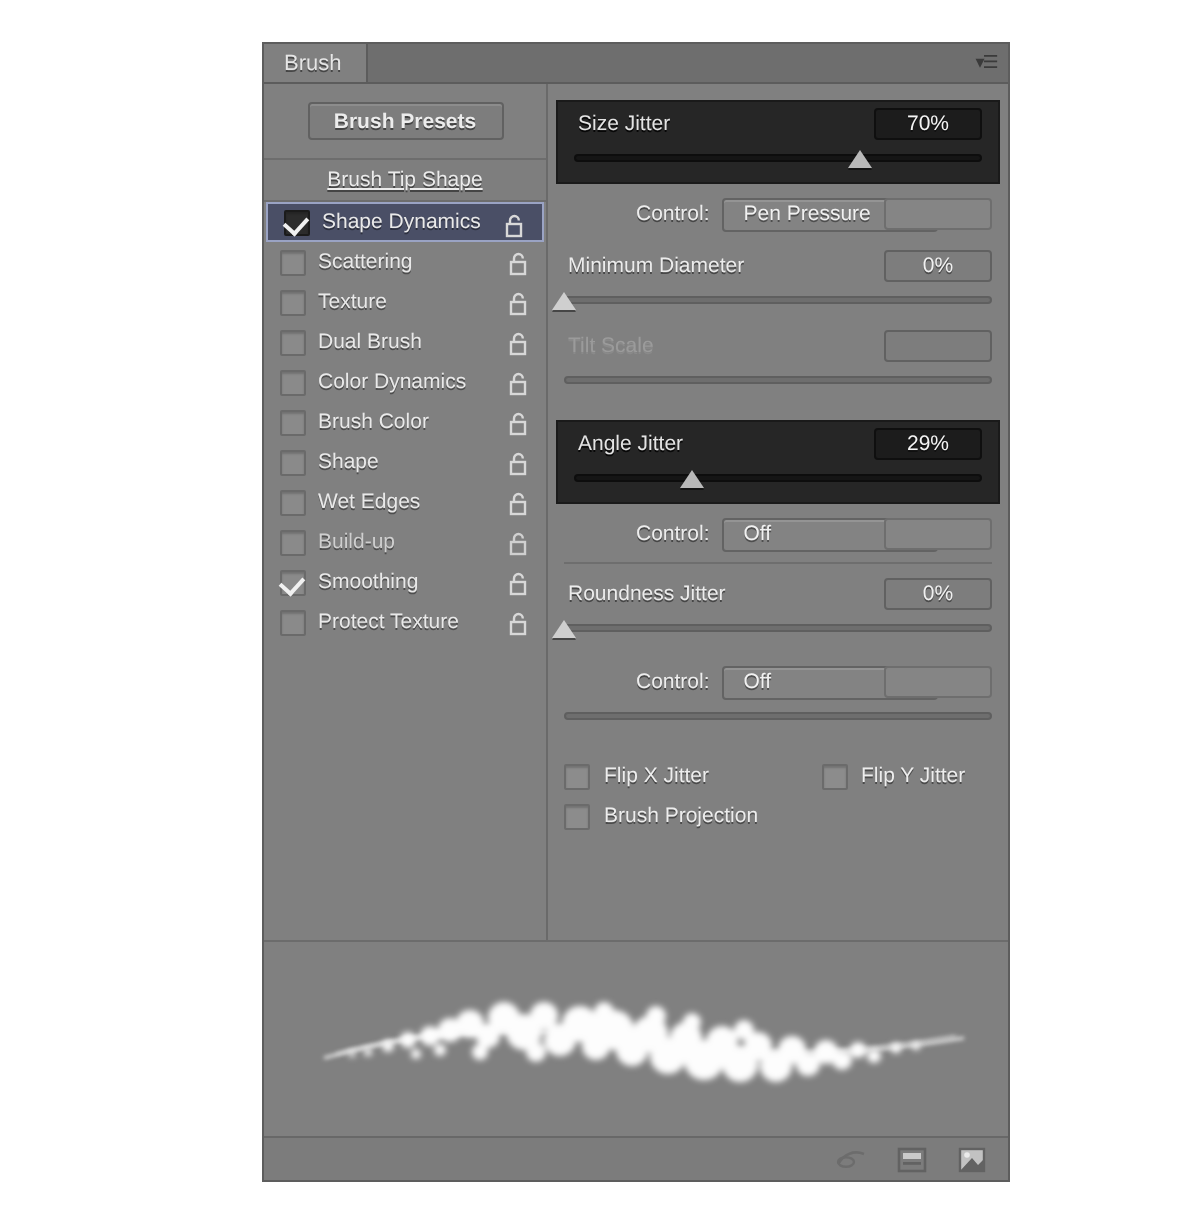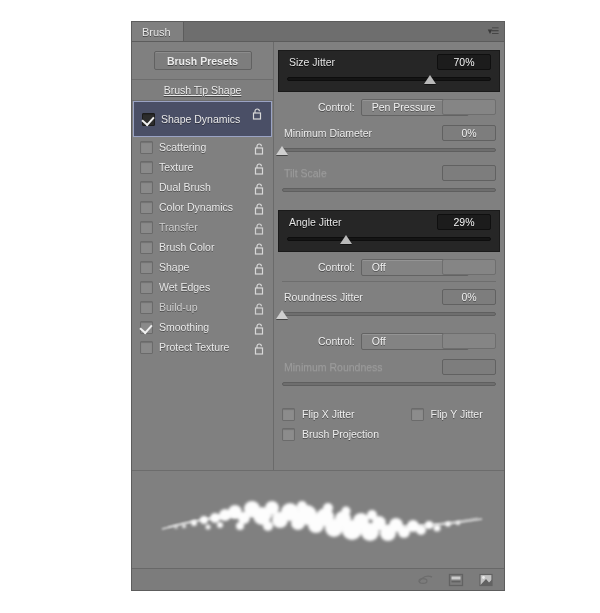--- a/index.html
+++ b/index.html
@@ -148,21 +148,21 @@
     height: 20px;
     display: flex;
     align-items: center;
     padding-left: 8px;
     box-sizing: border-box;
   }
   .opt-row.selected {
     background: #4a4f66;
     border: 1px solid #9aa3c4;
     margin: 0 1px;
-    height: 36px;
+    height: 20px;
   }
   .opt-check {
     width: 11px;
     height: 11px;
     background: #8a8a8a;
     border: 1px solid #6a6a6a;
     border-radius: 1px;
     margin-right: 6px;
     position: relative;
     flex: none;
@@ -469,30 +469,20 @@
             <span class="opt-check"></span>
             <span class="opt-label">Color Dynamics</span>
             <span class="lock-icon">
               <svg viewBox="0 0 11 12" width="11" height="12">
                 <path d="M3 5V3.2A2.2 2.2 0 0 1 7.4 3.2" fill="none" stroke="#d8d8d8" stroke-width="1.2"></path>
                 <rect x="1.5" y="5" width="7" height="6" fill="none" stroke="#d8d8d8" stroke-width="1.2"></rect>
               </svg>
             </span>
           </div>
 
-          <div class="opt-row dim">
-            <span class="opt-check"></span>
-            <span class="opt-label">Transfer</span>
-            <span class="lock-icon">
-              <svg viewBox="0 0 11 12" width="11" height="12">
-                <path d="M3 5V3.2A2.2 2.2 0 0 1 7.4 3.2" fill="none" stroke="#d0d0d0" stroke-width="1.2"></path>
-                <rect x="1.5" y="5" width="7" height="6" fill="none" stroke="#d0d0d0" stroke-width="1.2"></rect>
-              </svg>
-            </span>
-          </div>
 
           <div class="opt-row">
             <span class="opt-check"></span>
             <span class="opt-label">Brush Color</span>
             <span class="lock-icon">
               <svg viewBox="0 0 11 12" width="11" height="12">
                 <path d="M3 5V3.2A2.2 2.2 0 0 1 7.4 3.2" fill="none" stroke="#d8d8d8" stroke-width="1.2"></path>
                 <rect x="1.5" y="5" width="7" height="6" fill="none" stroke="#d8d8d8" stroke-width="1.2"></rect>
               </svg>
             </span>
@@ -637,24 +627,20 @@
           <span class="select">
             <span>Off</span>
             <span class="arrows">
               <i class="up"></i>
                 <i class="dn"></i>
             </span>
           </span>
           <span class="ghostbox"></span>
         </div>
 
-        <div class="row" style="margin-top:4px;">
-          <span class="label disabled">Minimum Roundness</span>
-          <span class="valuebox empty"></span>
-        </div>
         <div class="slider disabled">
           <span class="track"></span>
         </div>
 
         <div class="cb-area">
           <div class="cb-line">
             <span class="cb"></span>
             <span class="cb-label">Flip X Jitter</span>
             <span class="cb-gap"></span>
             <span class="cb"></span>

